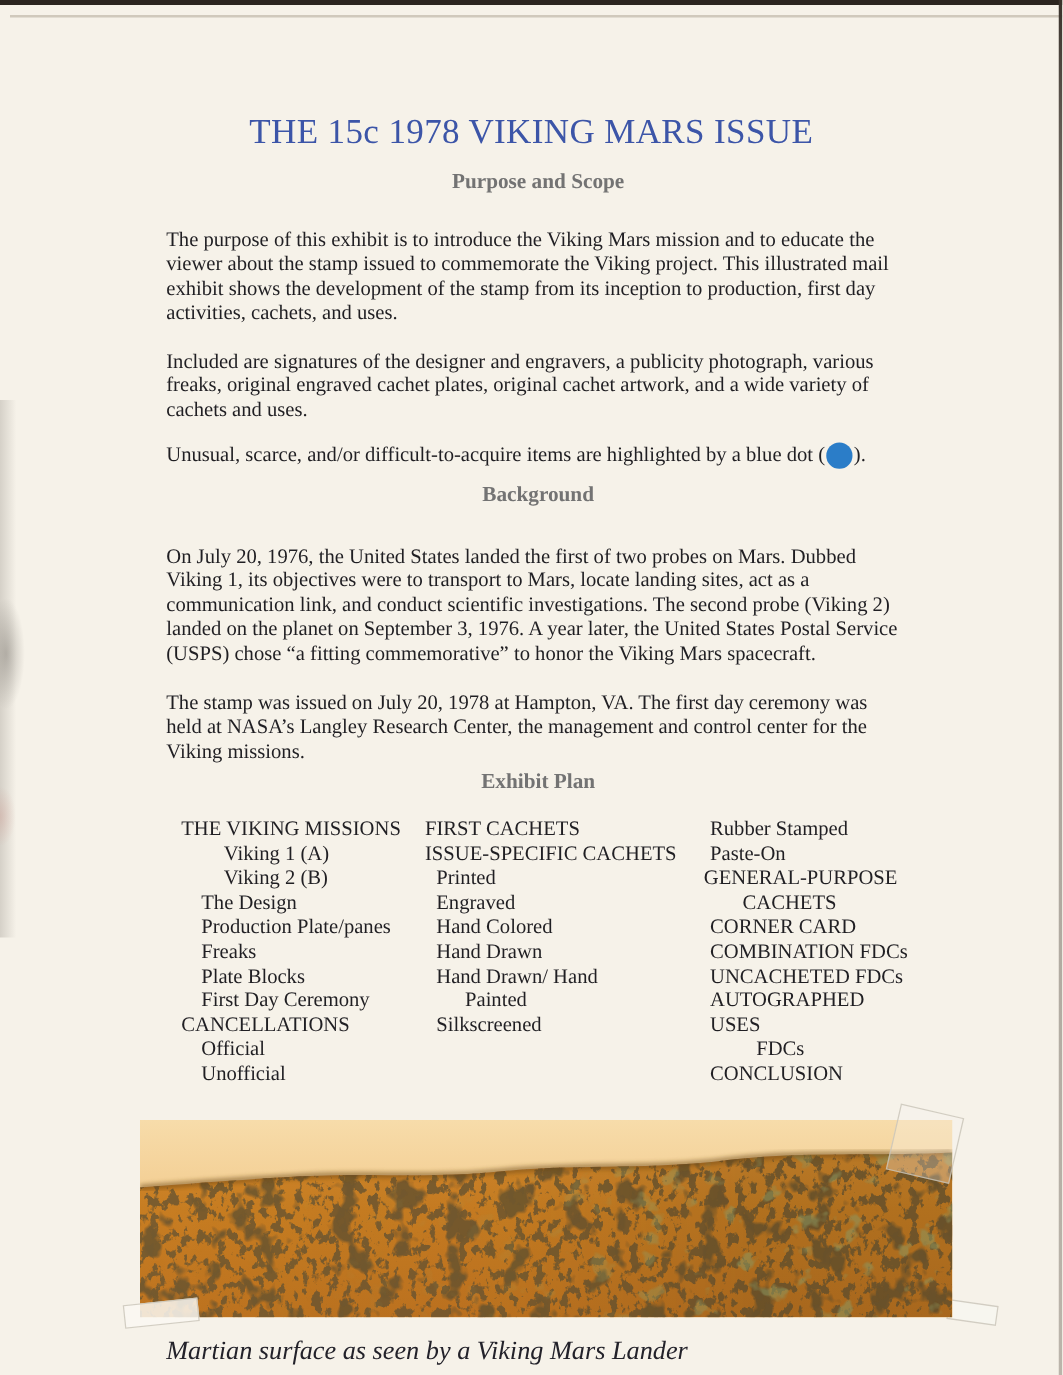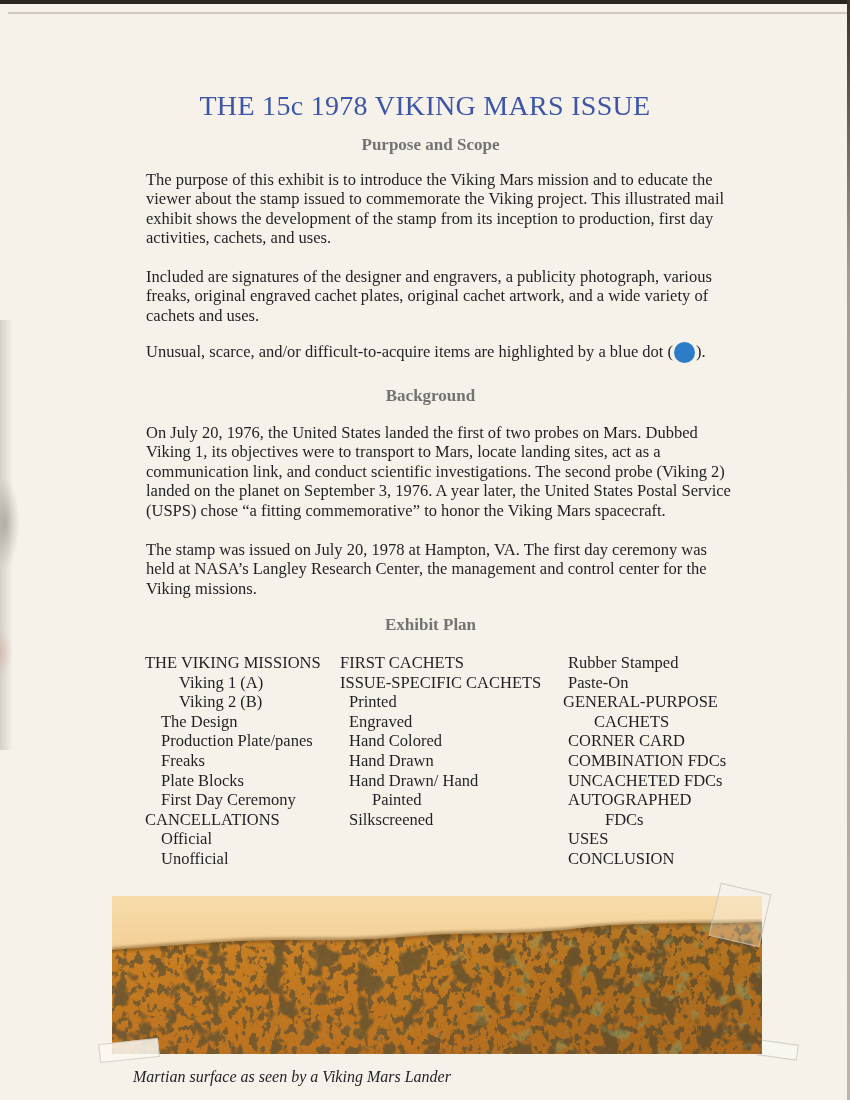--- a/index.html
+++ b/index.html
@@ -14,39 +14,39 @@
              background:linear-gradient(90deg,rgba(128,122,114,.28),rgba(128,122,114,0));}
   .scan-blob{position:absolute;left:-10px;top:478px;width:30px;height:90px;border-radius:50%;
              background:radial-gradient(ellipse at center,rgba(120,115,108,.45),rgba(120,115,108,0) 70%);}
   .scan-pink{position:absolute;left:0;top:630px;width:12px;height:46px;
              background:radial-gradient(ellipse at left,rgba(205,150,140,.35),transparent 75%);}
   
   .title{position:absolute;left:0;top:90px;width:850px;text-align:center;
          font-size:28px;letter-spacing:.3px;color:#3c55a8;}
   .heading{position:absolute;left:133px;width:595px;text-align:center;
            font-weight:bold;font-size:17px;color:#737373;}
-  .para{position:absolute;left:146px;width:604px;font-size:16.5px;line-height:19.4px;white-space:pre-line;}
+  .para{position:absolute;left:133px;width:604px;font-size:16.5px;line-height:19.4px;white-space:pre-line;margin-top:12px;}
   .dot{display:inline-block;width:21px;height:21px;border-radius:50%;
        background:#2b7dc8;vertical-align:-6px;margin:0 1px;}
   .plan-col{position:absolute;font-size:16.5px;line-height:19.6px;}
   .plan-item{white-space:nowrap;}
   .lvl0{padding-left:0;}
   .col1 .lvl1{padding-left:16px}.col1 .lvl2{padding-left:34px}
   .col2 .lvl1{padding-left:9px}.col2 .lvl2{padding-left:32px}
   .col3 .lvl1{padding-left:5px}.col3 .lvl2{padding-left:31px}.col3 .lvl3{padding-left:42px}
   
   .photo{position:absolute;left:112px;top:896px;width:650px;height:158px;z-index:2;}
   .tape{position:absolute;background:rgba(246,244,238,.55);border:1px solid rgba(200,195,182,.8);}
   .tape-tr{left:714px;top:888px;width:50px;height:52px;transform:rotate(13deg);z-index:3;
            background:rgba(248,246,240,.28);}
   .tape-bl{left:99px;top:1041px;width:58px;height:17px;transform:rotate(-6deg);z-index:3;
            background:rgba(250,248,242,.85);}
   .tape-br{left:758px;top:1042px;width:38px;height:14px;transform:rotate(8deg);z-index:1;
            background:rgba(248,246,240,.8);}
-  .caption{position:absolute;left:133px;top:1068px;font-style:italic;font-size:16px;color:#23222a;}
+  .caption{position:absolute;left:133px;top:1068px;font-style:italic;font-size:21px;color:#23222a;}
 </style>
 </head>
 <body>
 
 <div class="page">
 
   <div class="scan-top"></div>
   <div class="scan-topline"></div>
   <div class="scan-right"></div>
   <div class="scan-left"></div>
@@ -107,22 +107,22 @@
   <div class="plan-col col3" style="left:563px;top:653px;width:200px">
 
   <div class="plan-item lvl1">Rubber Stamped</div>
       <div class="plan-item lvl1">Paste-On</div>
       <div class="plan-item lvl0">GENERAL-PURPOSE</div>
       <div class="plan-item lvl2">CACHETS</div>
       <div class="plan-item lvl1">CORNER CARD</div>
       <div class="plan-item lvl1">COMBINATION FDCs</div>
       <div class="plan-item lvl1">UNCACHETED FDCs</div>
       <div class="plan-item lvl1">AUTOGRAPHED</div>
+      <div class="plan-item lvl1">USES</div>
       <div class="plan-item lvl3">FDCs</div>
-      <div class="plan-item lvl1">USES</div>
       <div class="plan-item lvl1">CONCLUSION</div>
     </div>
 
   <div class="tape tape-br"></div>
   <svg class="photo" width="650" height="158" viewBox="0 0 650 158" preserveAspectRatio="none">
     <defs>
       <linearGradient id="skyg" x1="0" y1="0" x2="0" y2="1">
         <stop offset="0" stop-color="#f7dcaa"></stop>
         <stop offset="0.75" stop-color="#efc07c"></stop>
         <stop offset="1" stop-color="#e9b468"></stop>

